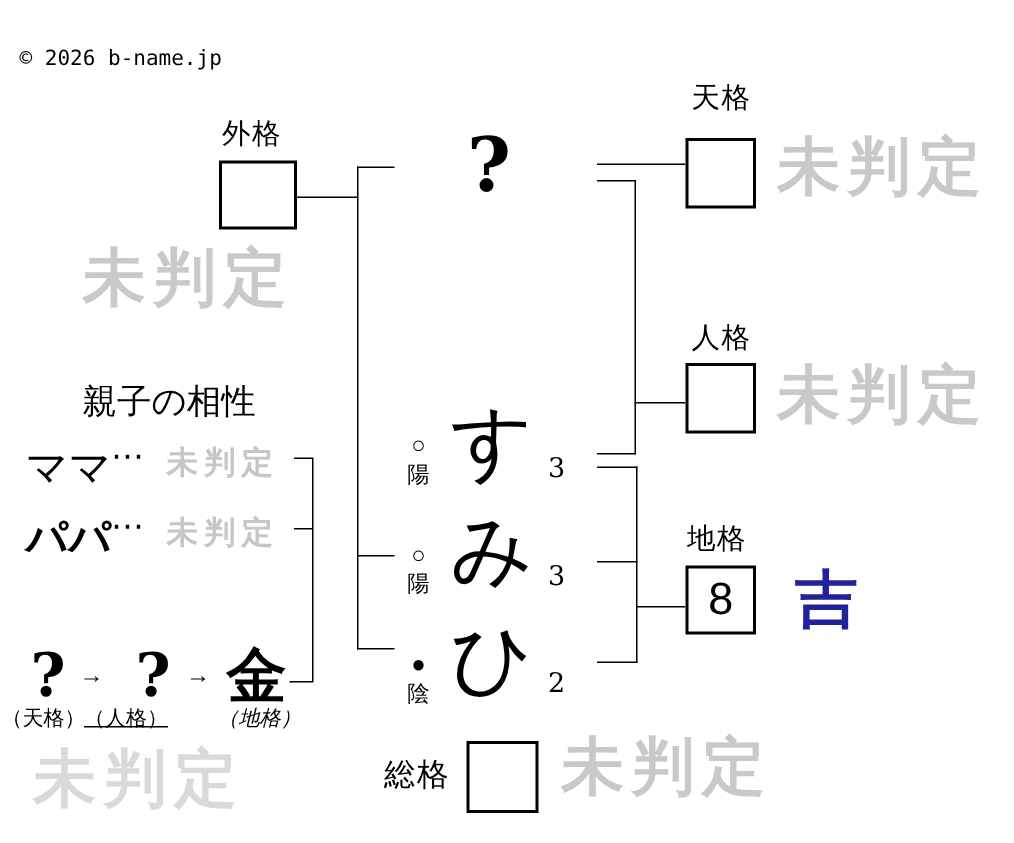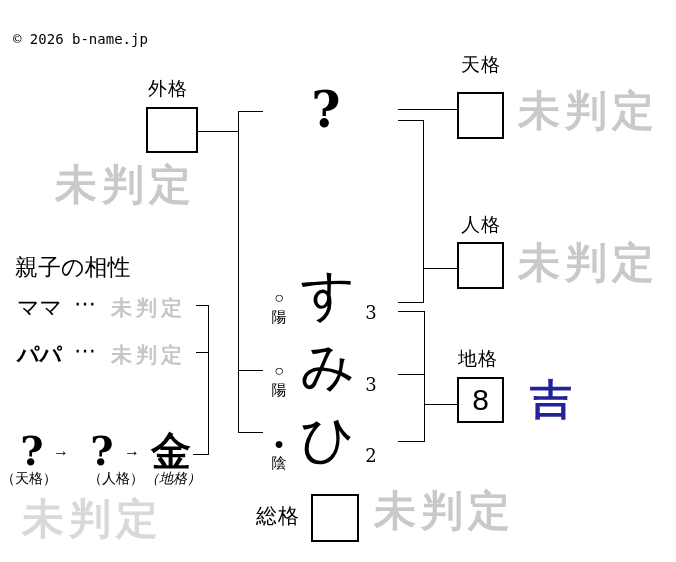--- a/index.html
+++ b/index.html
@@ -34,22 +34,22 @@
   .polarity .lab { display:block; font-size:15px; margin-top:3px; }
   .watermark {
     position:absolute; font-family:"DejaVu Serif", serif; font-weight:bold;
     font-size:42px; letter-spacing:5px; color:#c9c9c9; line-height:1.15;
   }
   .watermark.light { color:#d9d9d9; }
   .lucky {
     position:absolute; font-family:"DejaVu Serif", serif; font-weight:bold;
     font-size:42px; color:#22229a; line-height:1.1;
   }
-  .section-heading { position:absolute; font-size:23px; }
-  .compat-label { position:absolute; font-size:22px; }
+  .section-heading { position:absolute; font-size:23px;margin-left:40px; }
+  .compat-label { position:absolute; font-size:28px; }
   .compat-sep { position:absolute; font-size:22px; }
   .gray-result {
     position:absolute; font-family:"DejaVu Serif", serif; font-weight:bold;
     font-size:21px; letter-spacing:4px; color:#c6c6c6;
   }
   .gogyo-el {
     position:absolute; font-family:"DejaVu Serif", serif; font-weight:bold;
     font-size:40px; line-height:1.1; width:44px; text-align:center;
   }
   .gogyo-arrow { position:absolute; font-size:16px; }
@@ -142,16 +142,16 @@
   <div class="gray-result" style="left:111px; top:341px;">未判定</div>
 
 
   <div class="gogyo-el" style="left:10px; top:429px;">?</div>
   <div class="gogyo-arrow" style="left:53px; top:442px;">→</div>
   <div class="gogyo-el" style="left:80px; top:429px;">?</div>
   <div class="gogyo-arrow" style="left:124px; top:442px;">→</div>
   <div class="gogyo-el" style="left:149px; top:429px;">金</div>
 
   <div class="gogyo-label" style="left:1px; top:470px;">（天格）</div>
-  <div class="gogyo-label" style="left:88px; top:470px;">（人格）</div>
+  <div class="gogyo-label" style="left:56px; top:470px;text-decoration:underline;">（人格）</div>
   <div class="gogyo-label" style="left:145px; top:470px;font-style:italic;">（地格）</div>
 
 </div>
 
 </body></html>

